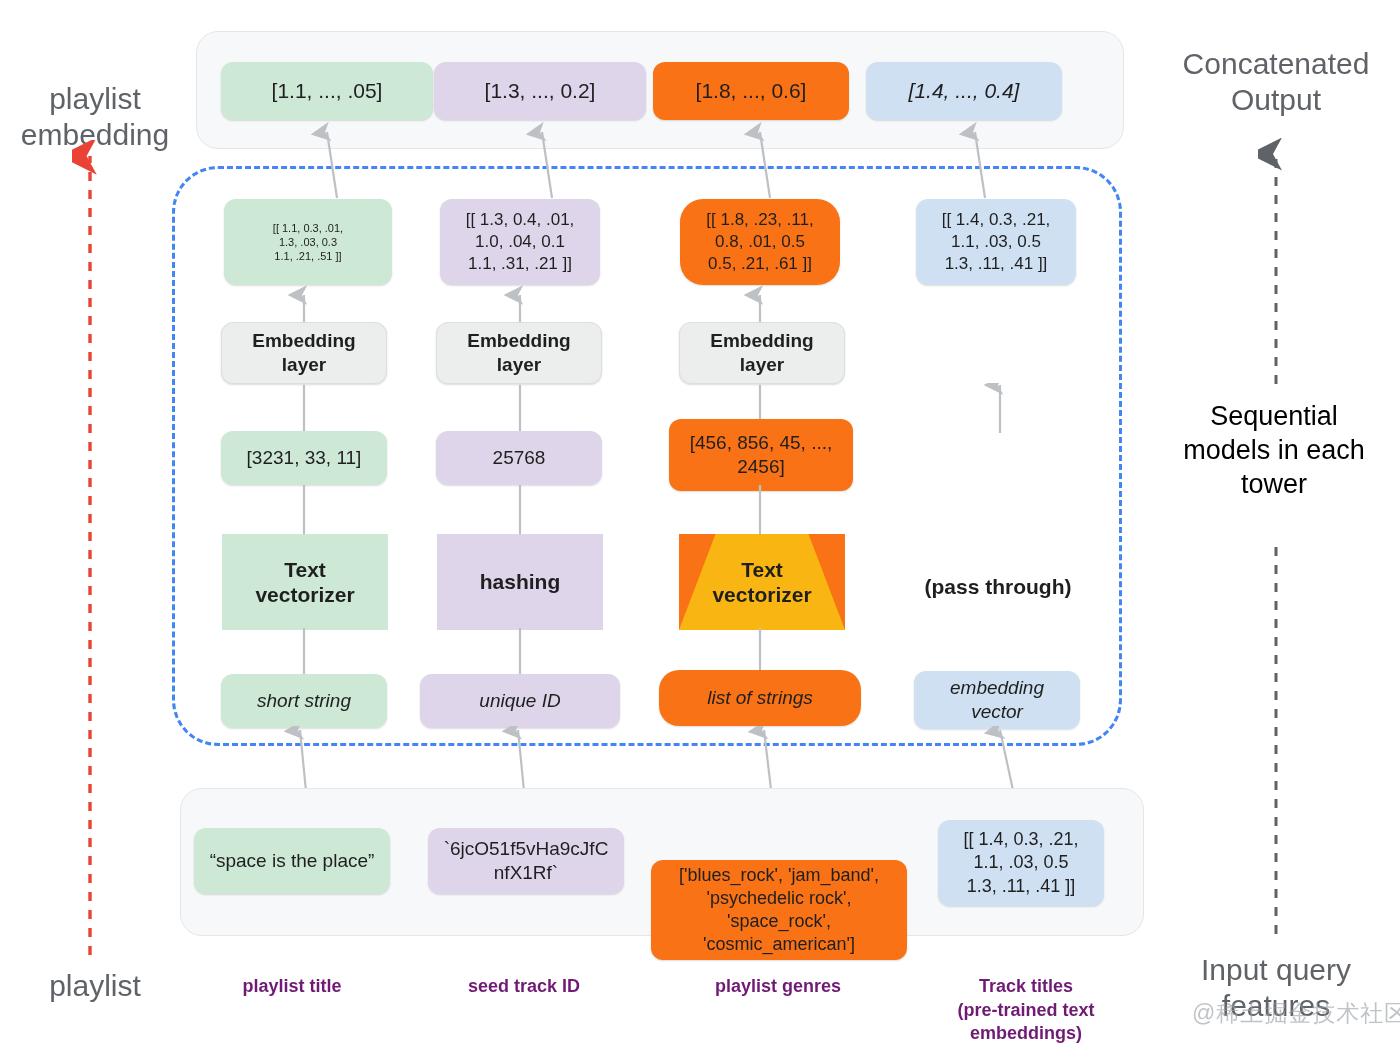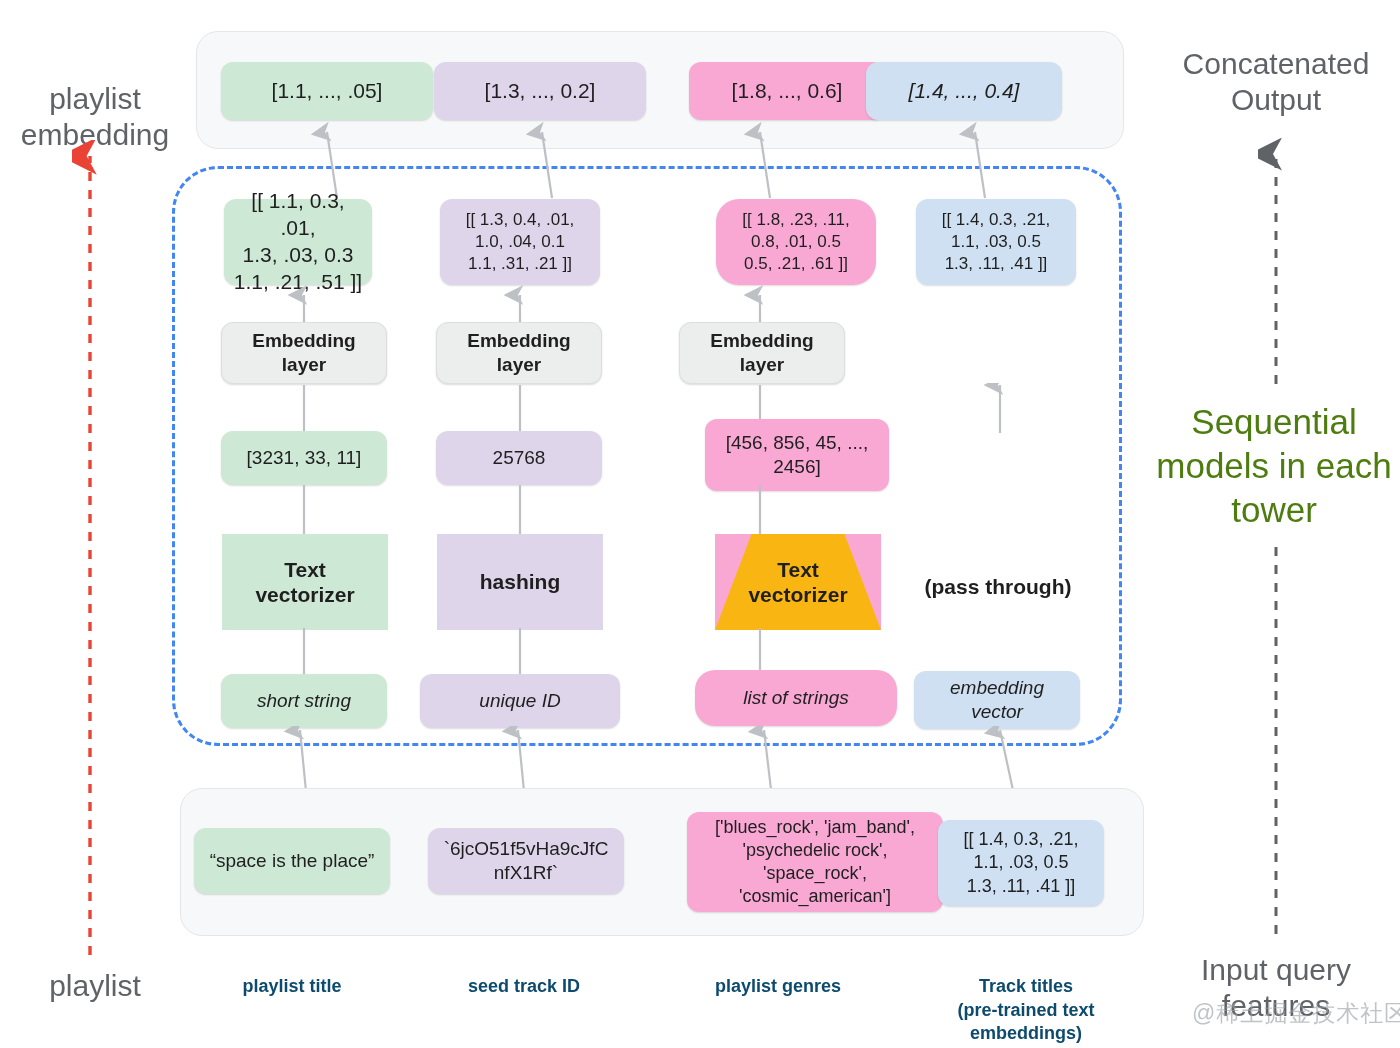--- a/index.html
+++ b/index.html
@@ -33,21 +33,21 @@
     border-radius:12px;
     display:flex;align-items:center;justify-content:center;
     text-align:center;
     line-height:1.28;
     padding:4px 8px;
     box-shadow:0 1px 2px rgba(0,0,0,.14);
   }
   .box span{display:block;width:100%;}
   .green{background:#cde8d5;color:#1f1f1f;}
   .purple{background:#ded5ea;color:#1f1f1f;}
-  .orange{background:#f9a8d4;color:#1f1f1f;margin-left:36px;}
+  .orange{background:#f97316;color:#1f1f1f;}
   .blue{background:#cfe0f2;color:#1f1f1f;}
   .grey{background:#eceded;border:1px solid #dcdedf;color:#1f1f1f;}
 
   .b-italic{font-style:italic;}
   .b-bold{font-weight:bold;}
 
   
   .trap{
     position:absolute;
     display:flex;align-items:center;justify-content:center;
@@ -69,24 +69,24 @@
   .conn{position:absolute;}
 
   
   .side-label{
     position:absolute;
     color:#5f6368;
     text-align:center;
     line-height:1.18;
   }
   .side-label.big{font-size:30px;color:#5f6368;}
-  .side-label.blue-txt{color:#4d7c0f;font-size:35px;}
+  .side-label.blue-txt{color:#000000;font-size:27px;}
   .col-label{
     position:absolute;
-    color:#0c4a6e;
+    color:#701a75;
     font-size:18px;
     text-align:center;
     line-height:1.3;
     font-weight:600;
   }
   .watermark{
     position:absolute;
     color:#9aa0a6;
     opacity:.62;
     font-size:23px;
@@ -121,21 +121,21 @@
       <marker id="ah" markerWidth="9" markerHeight="9" refX="4.5" refY="7.5" orient="auto">
         <path d="M4.5,0 L9,9 L4.5,6.6 L0,9 Z" fill="#bdc1c6"></path>
       </marker>
     </defs>
     <path d="M157,78 L147,12" stroke="#bdc1c6" stroke-width="2.2" fill="none" marker-end="url(#ah)"></path>
     <path d="M372,78 L362,12" stroke="#bdc1c6" stroke-width="2.2" fill="none" marker-end="url(#ah)"></path>
     <path d="M590,78 L580,12" stroke="#bdc1c6" stroke-width="2.2" fill="none" marker-end="url(#ah)"></path>
     <path d="M805,78 L795,12" stroke="#bdc1c6" stroke-width="2.2" fill="none" marker-end="url(#ah)"></path>
   </svg>
 
-  <div class="abs box green" style="left:224px;top:199px;width:148px;height:86px;font-size:21px;white-space:pre-line;">
+  <div class="abs box green" style="left:224px;top:199px;width:168px;height:86px;font-size:11px;white-space:pre-line;">
     <span>[[ 1.1, 0.3,  .01,
 1.3, .03, 0.3
 1.1, .21,  .51 ]]</span>
   </div>
   <div class="abs box purple" style="left:440px;top:199px;width:160px;height:86px;font-size:17px;white-space:pre-line;">
     <span>[[ 1.3, 0.4,  .01,
 1.0, .04, 0.1
 1.1, .31,  .21 ]]</span>
   </div>
   <div class="abs box orange" style="left:680px;top:199px;width:160px;height:86px;font-size:17px;white-space:pre-line;border-radius:23px;">
@@ -259,21 +259,21 @@
 
   <div class="abs panel" style="left:180px;top:788px;width:964px;height:148px;"></div>
 
   <div class="abs box green" style="left:194px;top:828px;width:196px;height:66px;font-size:19px;white-space:pre-line;">
     <span>“space is the place”</span>
   </div>
   <div class="abs box purple" style="left:428px;top:828px;width:196px;height:66px;font-size:19px;white-space:pre-line;">
     <span>`6jcO51f5vHa9cJfC
 nfX1Rf`</span>
   </div>
-  <div class="abs box orange" style="left:651px;top:812px;width:256px;height:100px;font-size:18px;white-space:pre-line;">
+  <div class="abs box orange" style="left:651px;top:860px;width:256px;height:100px;font-size:18px;white-space:pre-line;">
     <span>['blues_rock', 'jam_band',
 'psychedelic rock',
 'space_rock',
 'cosmic_american']</span>
   </div>
   <div class="abs box blue" style="left:938px;top:820px;width:166px;height:86px;font-size:18px;white-space:pre-line;">
     <span>[[ 1.4, 0.3,  .21,
 1.1, .03, 0.5
 1.3, .11,  .41 ]]</span>
   </div>

